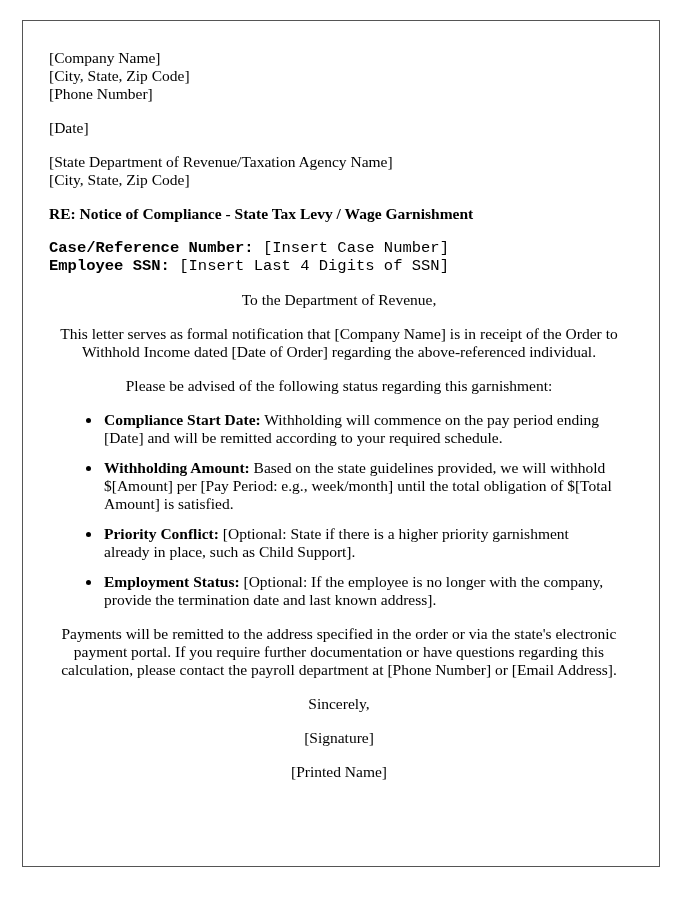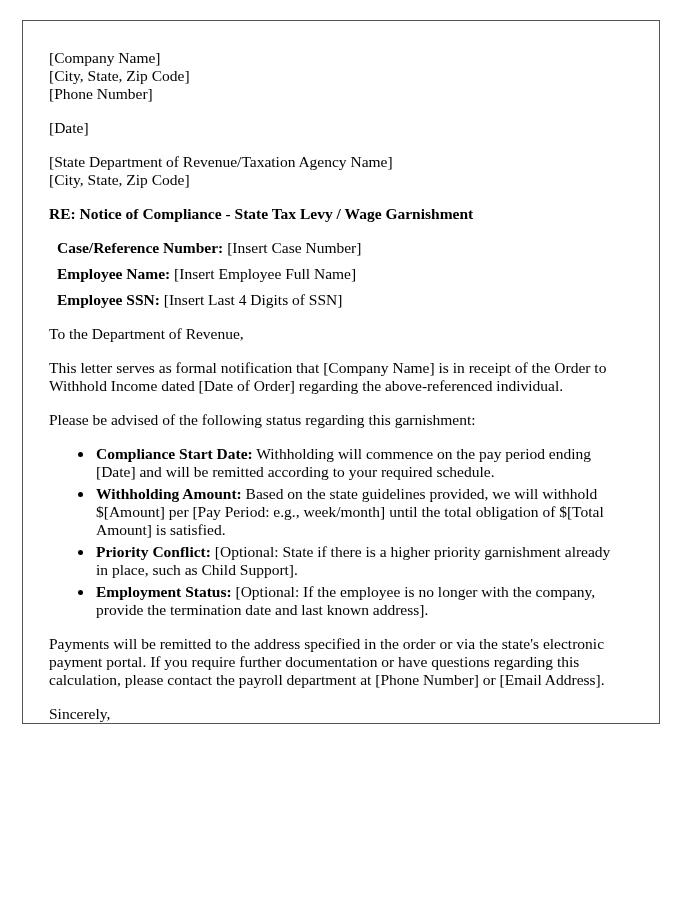--- a/index.html
+++ b/index.html
@@ -8,41 +8,41 @@
     background: #ffffff;
     width: 700px;
     height: 900px;
   }
   .page {
     box-sizing: border-box;
     position: absolute;
     left: 22px;
     top: 20px;
     width: 638px;
-    height: 704px;
+    height: 847px;
     background: #ffffff;
     border: 1px solid #555555;
     padding: 28px 30px 20px 26px;
     font-family: "Liberation Serif", "DejaVu Serif", serif;
     font-size: 15.5px;
     line-height: 18px;
     color: #000000;
     overflow: hidden;
   }
   .block { margin: 0 0 16px 0; }
-  .page p { margin: 0 0 16px 0; }
+  .page p { margin: 0 0 16px 0; text-align: center; }
   .subject { font-weight: bold; }
-  .ref-block div { margin: 8px; }
+  .ref-block div { margin: 0; font-family: Liberation Mono, monospace; }
   strong { font-weight: bold; }
   ul.points {
     margin: 0 0 16px 0;
     padding: 0 0 0 41px;
     list-style-type: disc;
   }
-  ul.points li { margin: 4px; padding-left: 2px; }
+  ul.points li { margin: 12px; padding-left: 2px; }
   .sig-gap { margin-bottom: 16px; }
 </style>
 </head>
 <body>
 
 <div class="page">
 
   <div class="block">
     <div>[Company Name]</div>
     <div>[City, State, Zip Code]</div>
@@ -53,21 +53,20 @@
 
   <div class="block">
     <div>[State Department of Revenue/Taxation Agency Name]</div>
     <div>[City, State, Zip Code]</div>
   </div>
 
   <div class="block subject">RE: Notice of Compliance - State Tax Levy / Wage Garnishment</div>
 
   <div class="block ref-block">
     <div><strong>Case/Reference Number:</strong><span> [Insert Case Number]</span></div>
-    <div><strong>Employee Name:</strong><span> [Insert Employee Full Name]</span></div>
     <div><strong>Employee SSN:</strong><span> [Insert Last 4 Digits of SSN]</span></div>
   </div>
 
   <p>To the Department of Revenue,</p>
 
   <p>This letter serves as formal notification that [Company Name] is in receipt of the Order to Withhold Income dated [Date of Order] regarding the above-referenced individual.</p>
 
   <p>Please be advised of the following status regarding this garnishment:</p>
 
   <ul class="points">

